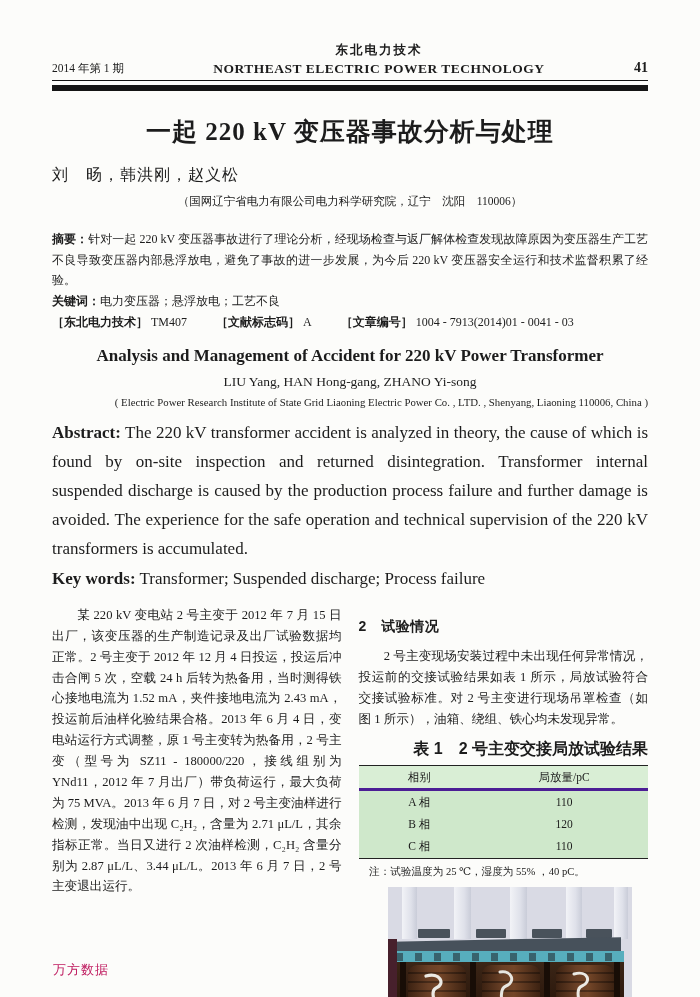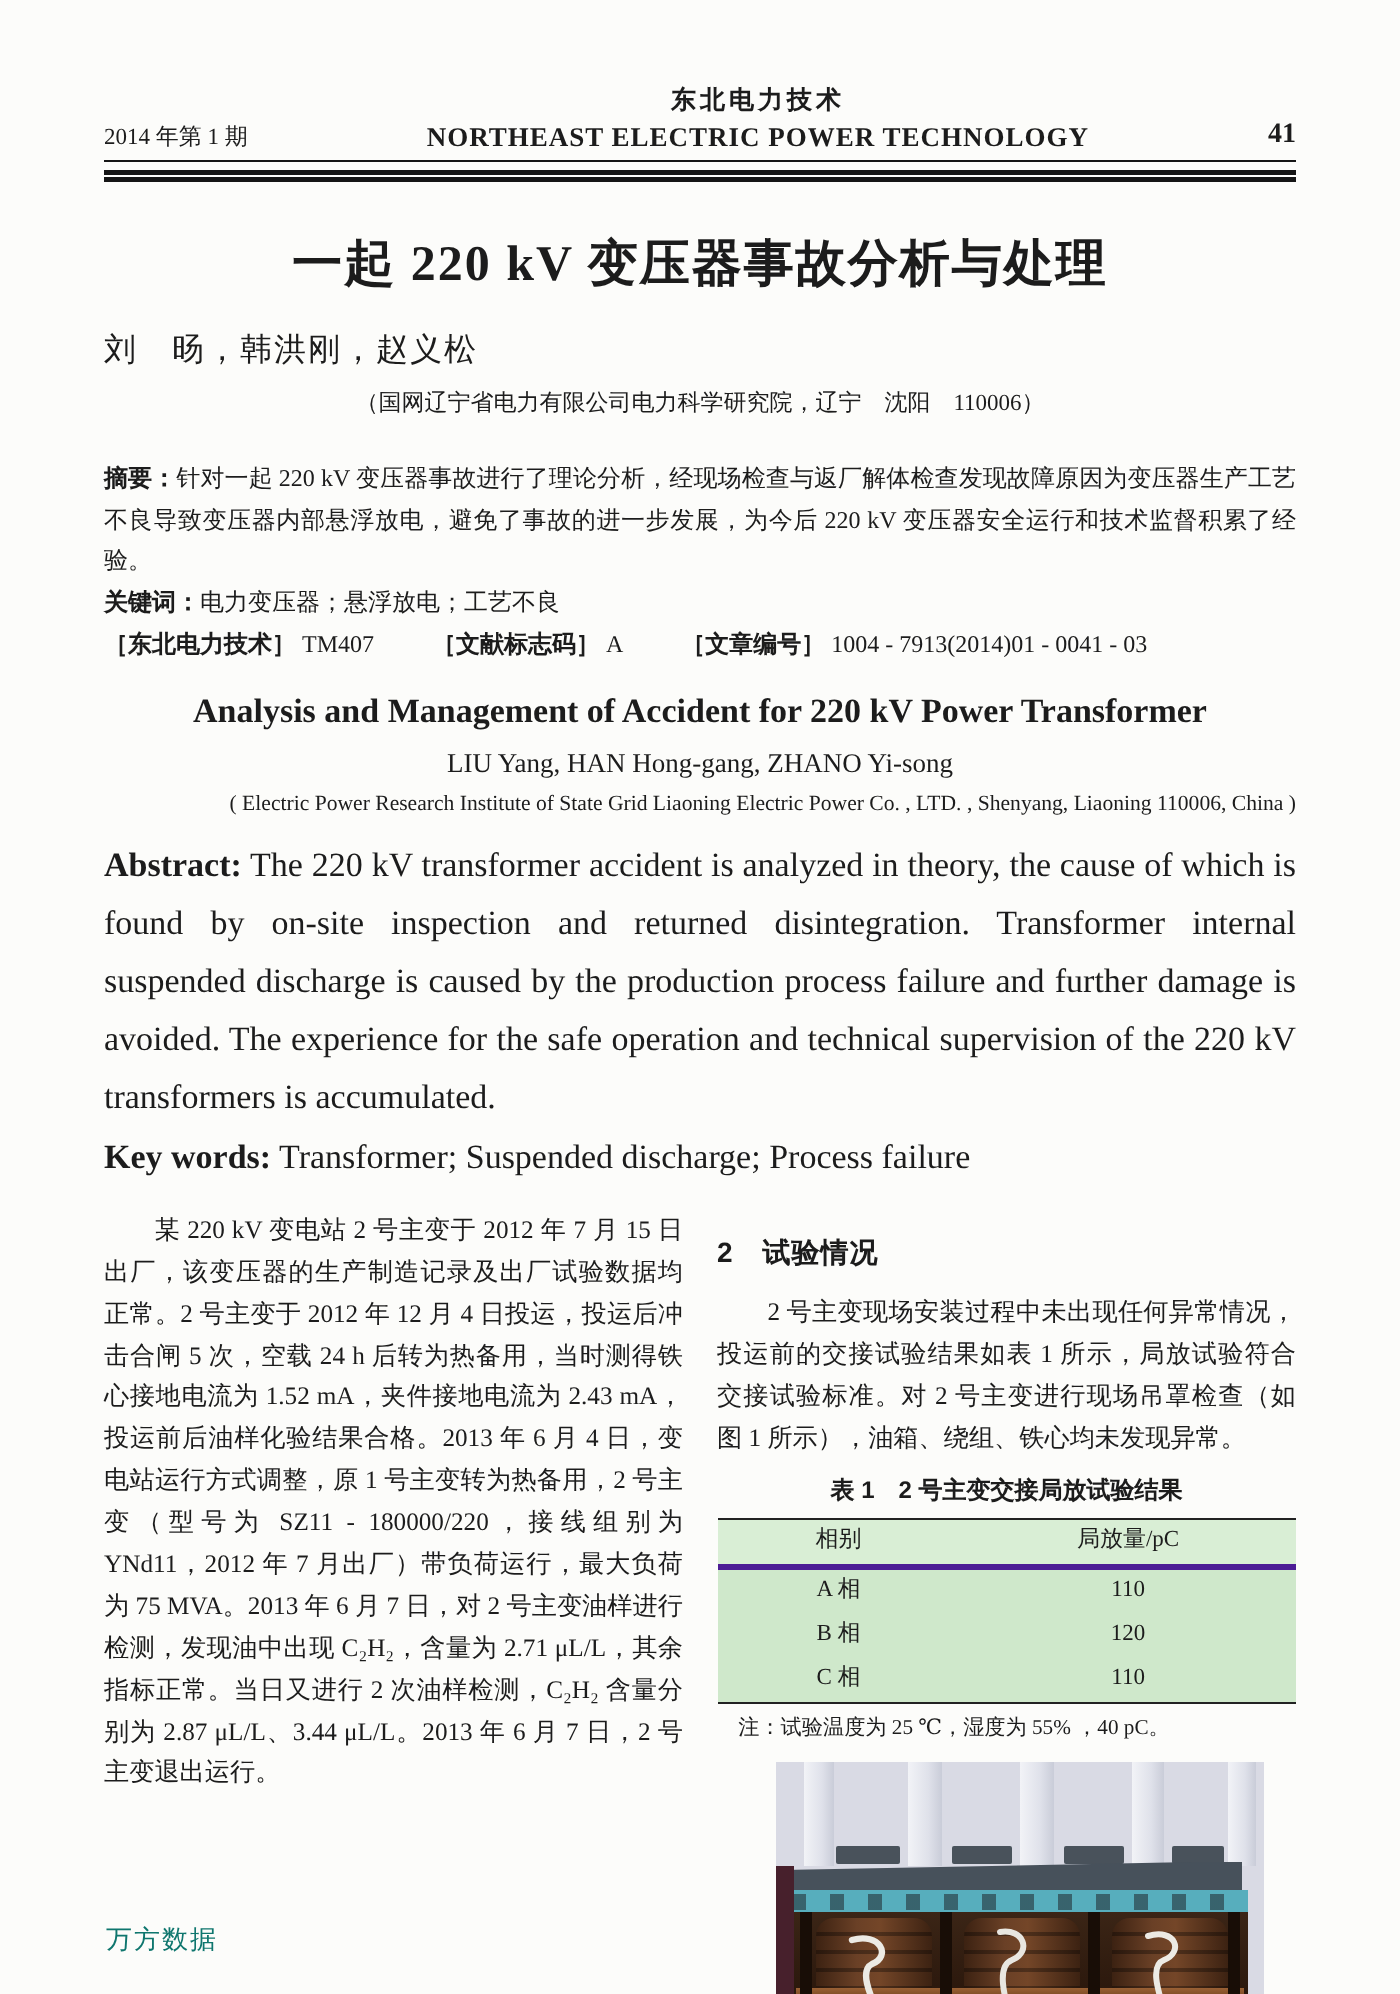--- a/index.html
+++ b/index.html
@@ -34,22 +34,22 @@
   .en-affil{margin-top:6px;text-align:right;font-size:10.8px;}
   .en-abs{margin-top:10px;font-size:17px;line-height:1.72;text-align:justify;}
   .en-abs b{font-weight:bold;}
   
   .cols{display:flex;gap:17px;margin-top:12px;}
   .col{width:289.5px;font-size:12.6px;line-height:1.66;text-align:justify;}
   .col p{margin:0;text-indent:2em;}
   .sec-h{font-family:"Liberation Sans","DejaVu Sans",sans-serif;font-weight:bold;
          font-size:14px;margin:10px 0 8px 0;text-indent:0;letter-spacing:.5px;}
   
-  .tbl-title{text-align:center;font-family:"Liberation Sans","DejaVu Sans",sans-serif;
-             font-weight:bold;font-size:12px;margin:6px 0 3px;}
+  .tbl-title{text-align:right;font-family:"Liberation Sans","DejaVu Sans",sans-serif;
+             font-weight:bold;font-size:16px;margin:6px 0 3px;}
   table.pdtable{width:100%;border-collapse:collapse;background:#cfe8cb;
     border-top:1.6px solid #222;border-bottom:1.6px solid #222;font-size:11.5px;}
   table.pdtable th{font-weight:normal;border-bottom:3px solid #4c1d95;background:#d9eed5;}
   table.pdtable th,table.pdtable td{text-align:center;padding:1.5px 4px;}
   table.pdtable td:first-child,table.pdtable th:first-child{width:42%;}
   .tbl-note{font-size:10.6px;margin-top:4px;text-indent:1em;}
   
   .figwrap{width:230px;margin:7px auto 0;}
   .photo{position:relative;width:244px;height:150px;background:#d9dae4;overflow:hidden;}
   .pillar{position:absolute;top:0;background:linear-gradient(90deg,#f2f3f7,#dfe1ea 60%,#c9ccd8);}
@@ -68,21 +68,21 @@
   .clamp{position:absolute;top:0;width:6px;height:100%;background:#180d06;}
   .copper{position:absolute;left:2px;width:224px;height:6px;background:linear-gradient(#9a6135,#6f3f1d);}
   .maroon{position:absolute;left:0;top:52px;width:9px;height:78px;background:#47202c;}
   .floorband{position:absolute;left:0;top:133px;width:244px;height:17px;background:#233039;}
   .floorlight{position:absolute;left:28px;top:140px;width:190px;height:4px;background:#c7ccd2;}
   .greenpatch{position:absolute;left:0;top:128px;width:26px;height:22px;background:#7f9b58;}
   .cables{position:absolute;left:8px;top:75px;}
   .fig-cap{text-align:center;font-family:"Liberation Sans","DejaVu Sans",sans-serif;
            font-weight:bold;font-size:11.5px;margin-top:5px;}
   
-  .watermark{position:absolute;left:53px;bottom:18px;font-size:13px;color:#0f766e;
+  .watermark{position:absolute;left:53px;bottom:18px;font-size:13px;color:#be185d;
      font-family:"Liberation Sans","DejaVu Sans",sans-serif;letter-spacing:1px;}
 </style>
 </head>
 <body>
 
 <div class="page">
 
   <div>
     <div class="jheader">
       <div class="jh-left">2014 年第 1 期</div>

